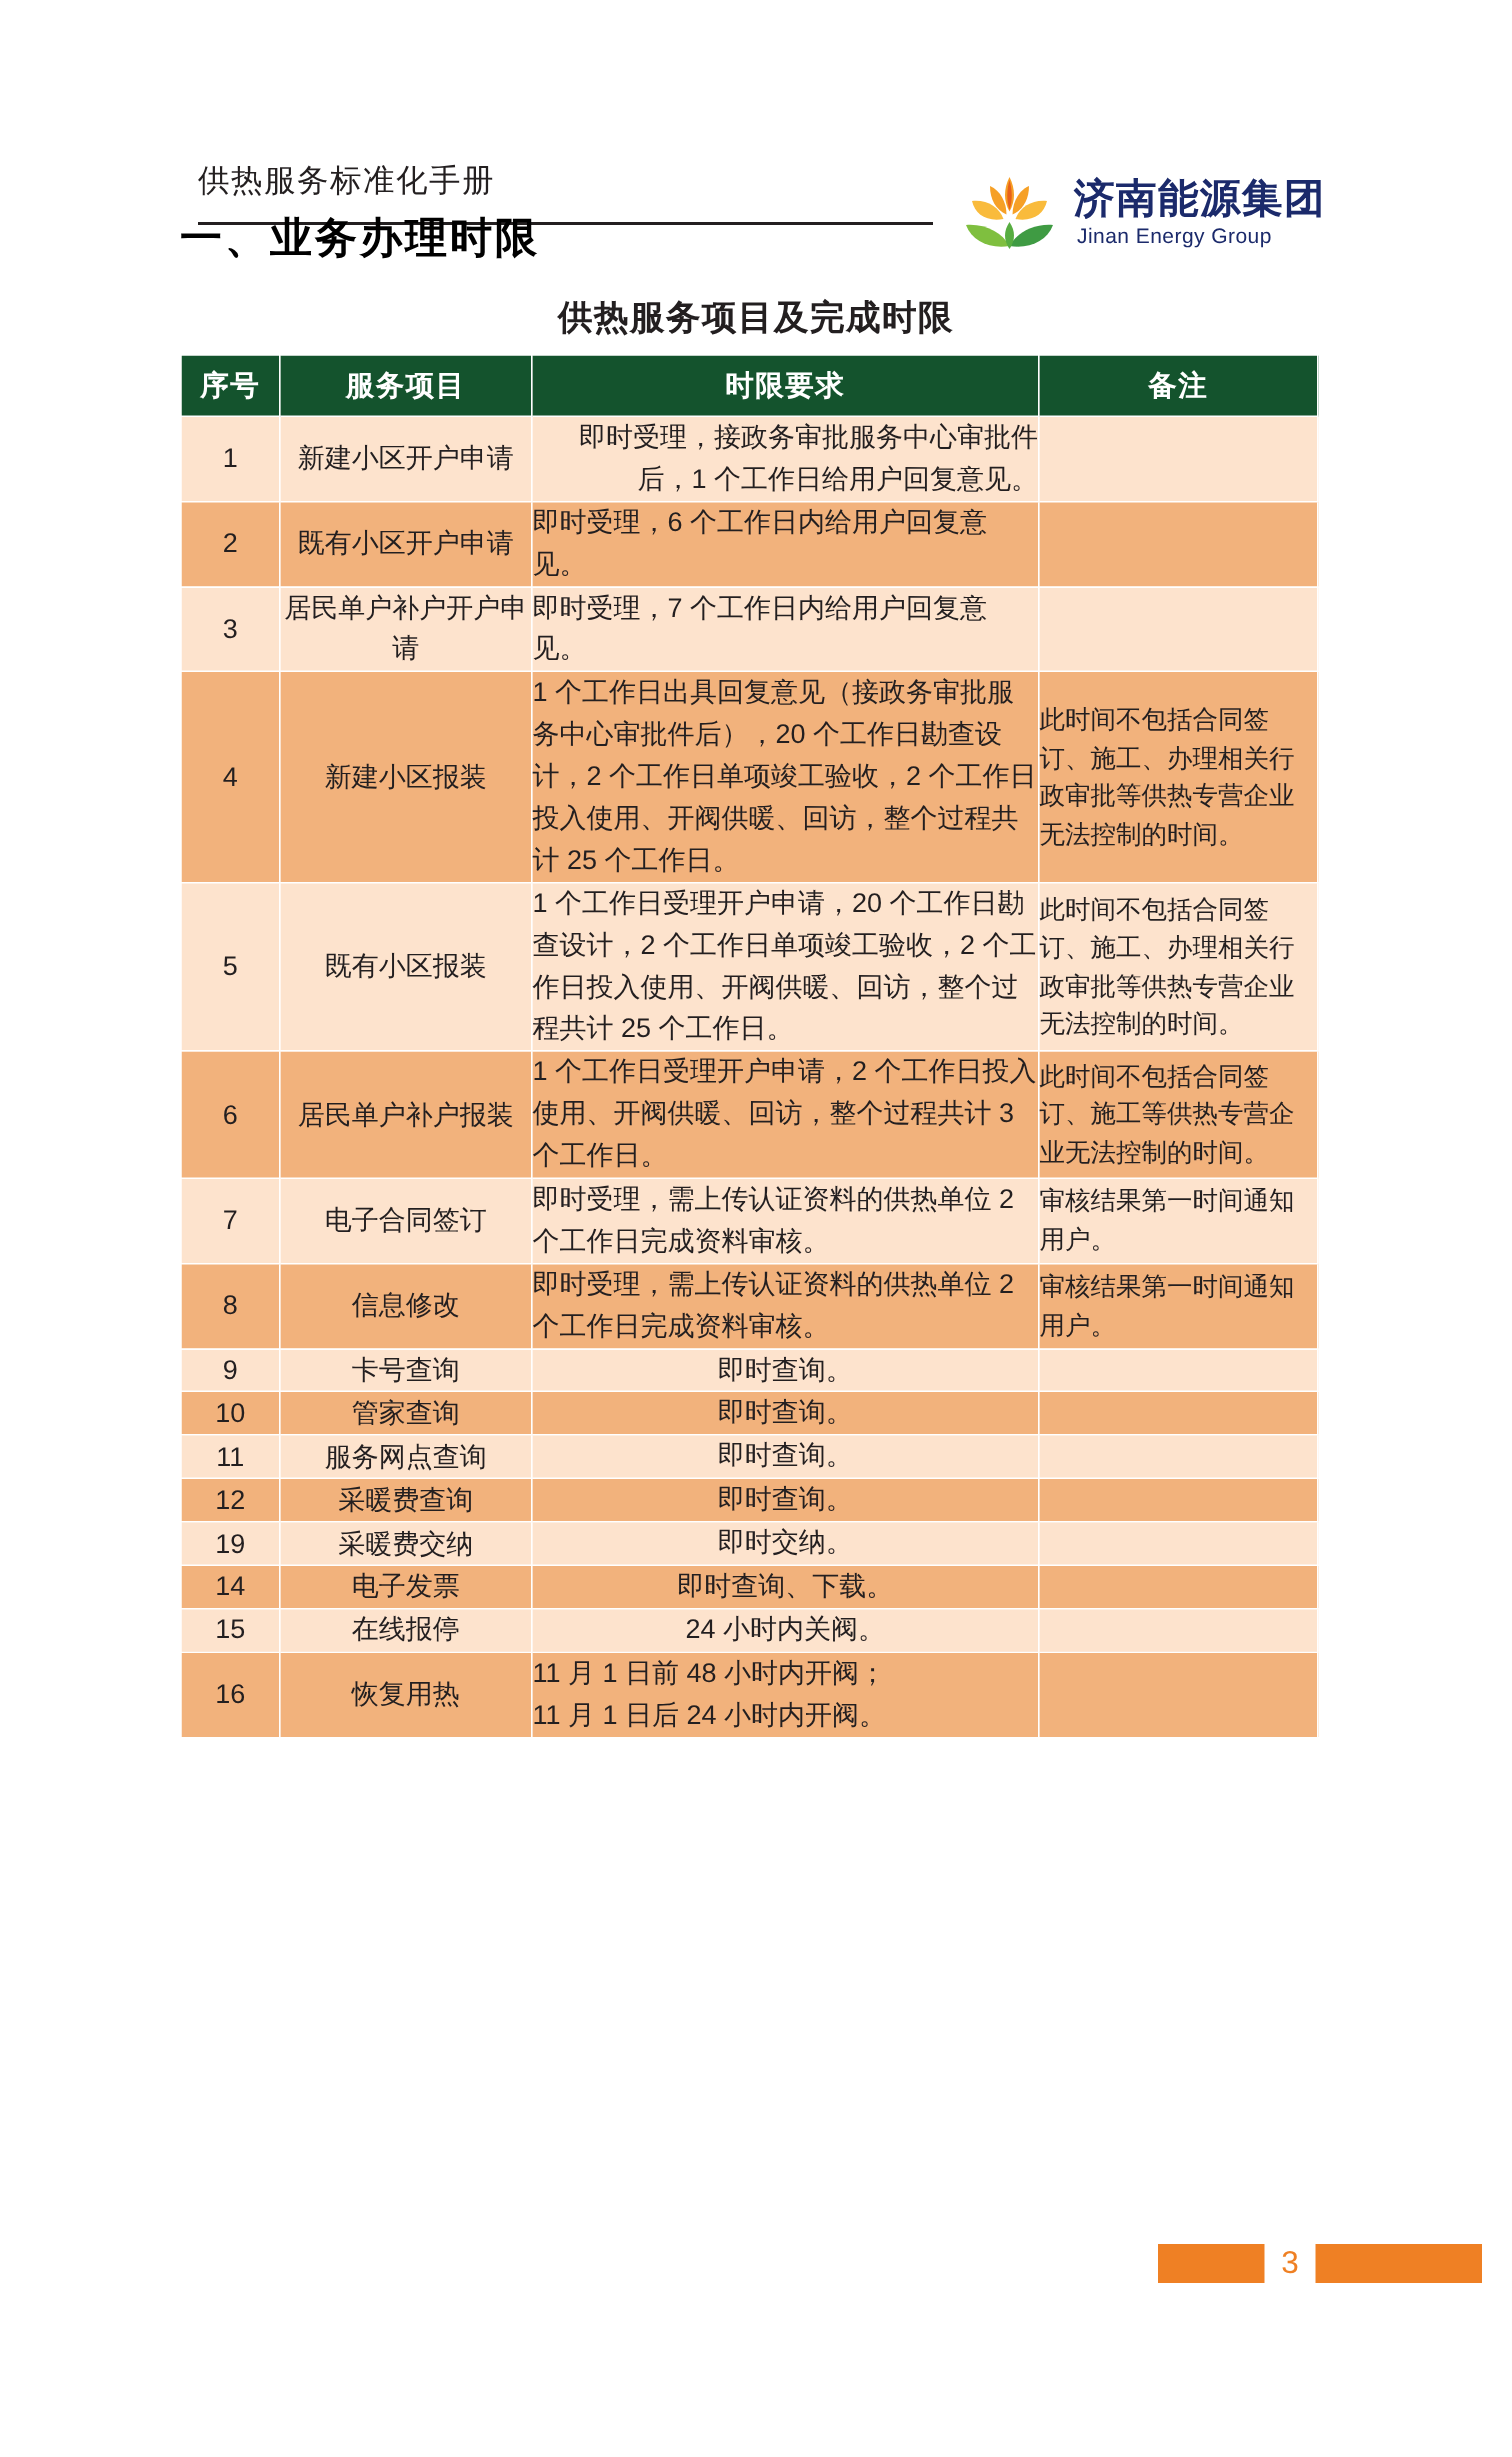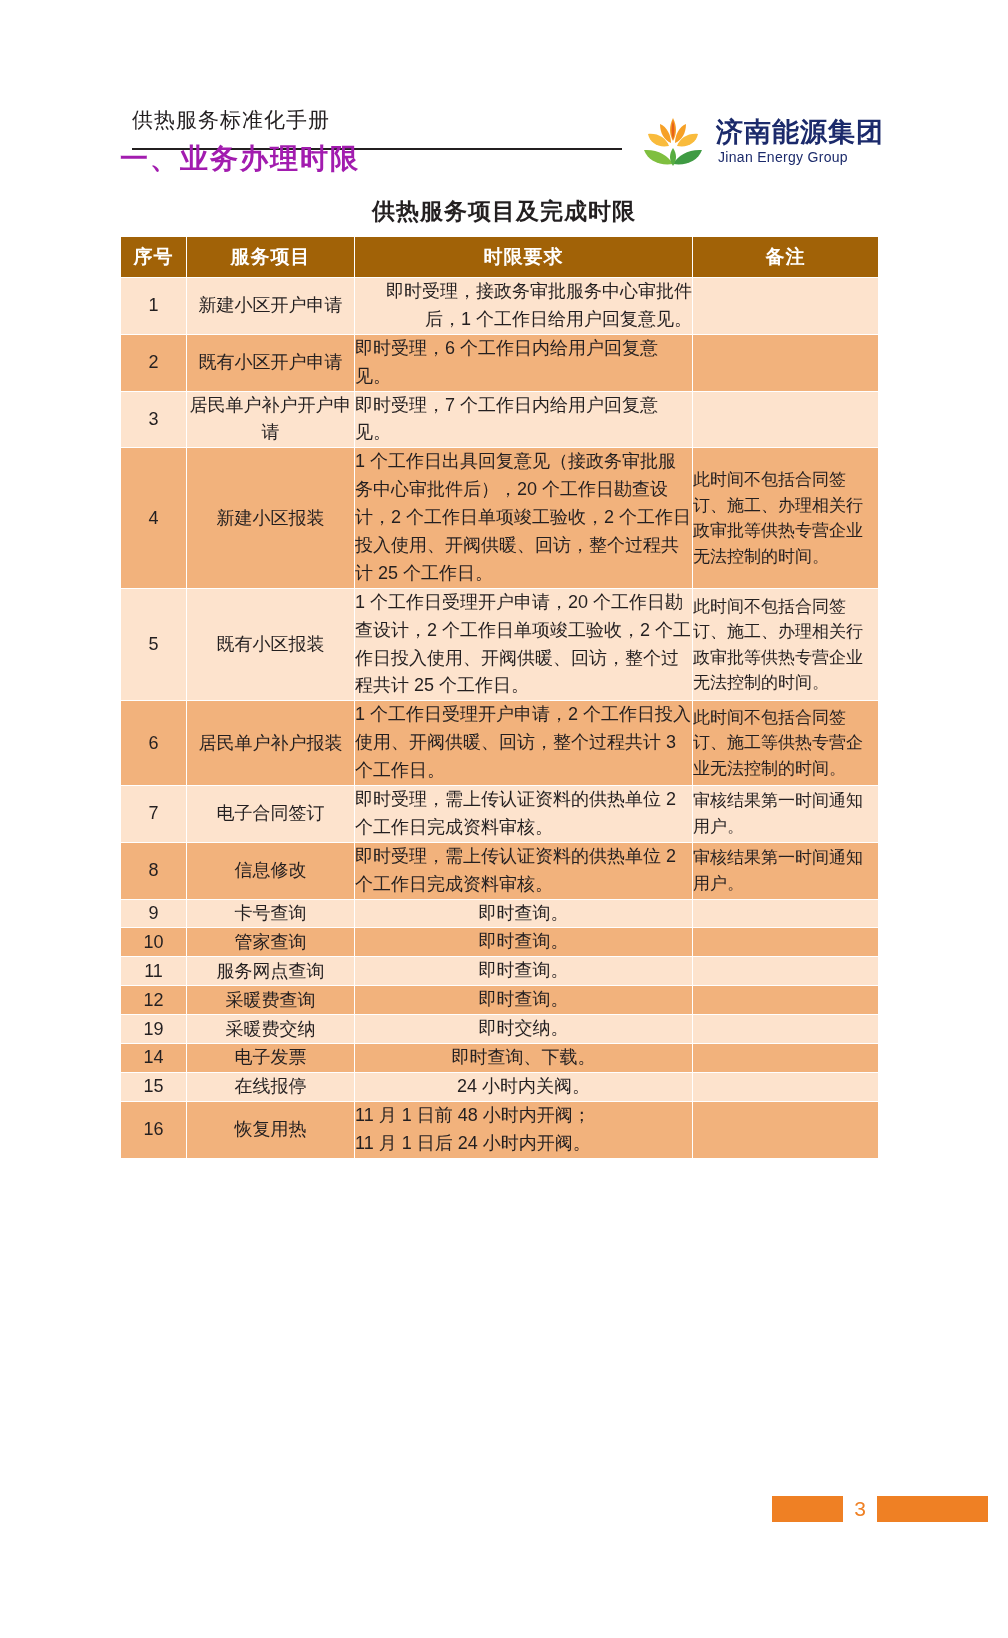--- a/index.html
+++ b/index.html
@@ -83,21 +83,21 @@
   }
 
   
   .section-title {
     position: absolute;
     left: 120px;
     top: 140px;
     font-size: 28px;
     font-weight: bold;
     letter-spacing: 2px;
-    color: #a21caf;
+    color: #000000;
   }
   .table-title {
     position: absolute;
     left: 0;
     top: 196px;
     width: 1008px;
     text-align: center;
     font-size: 23px;
     font-weight: bold;
     letter-spacing: 1px;
@@ -115,21 +115,21 @@
     border-collapse: collapse;
     width: 758px;
     table-layout: fixed;
   }
   table.main td, table.main th {
     border: 1px solid #ffffff;
     padding: 0;
     vertical-align: middle;
   }
   thead th {
-    background: #a16207;
+    background: #14532d;
     color: #ffffff;
     font-size: 19px;
     font-weight: bold;
     height: 40px;
     letter-spacing: 1px;
     text-align: center;
   }
   .col-no    { width: 66px; }
   .col-item  { width: 168px; }
   .col-req   { width: 338px; }

